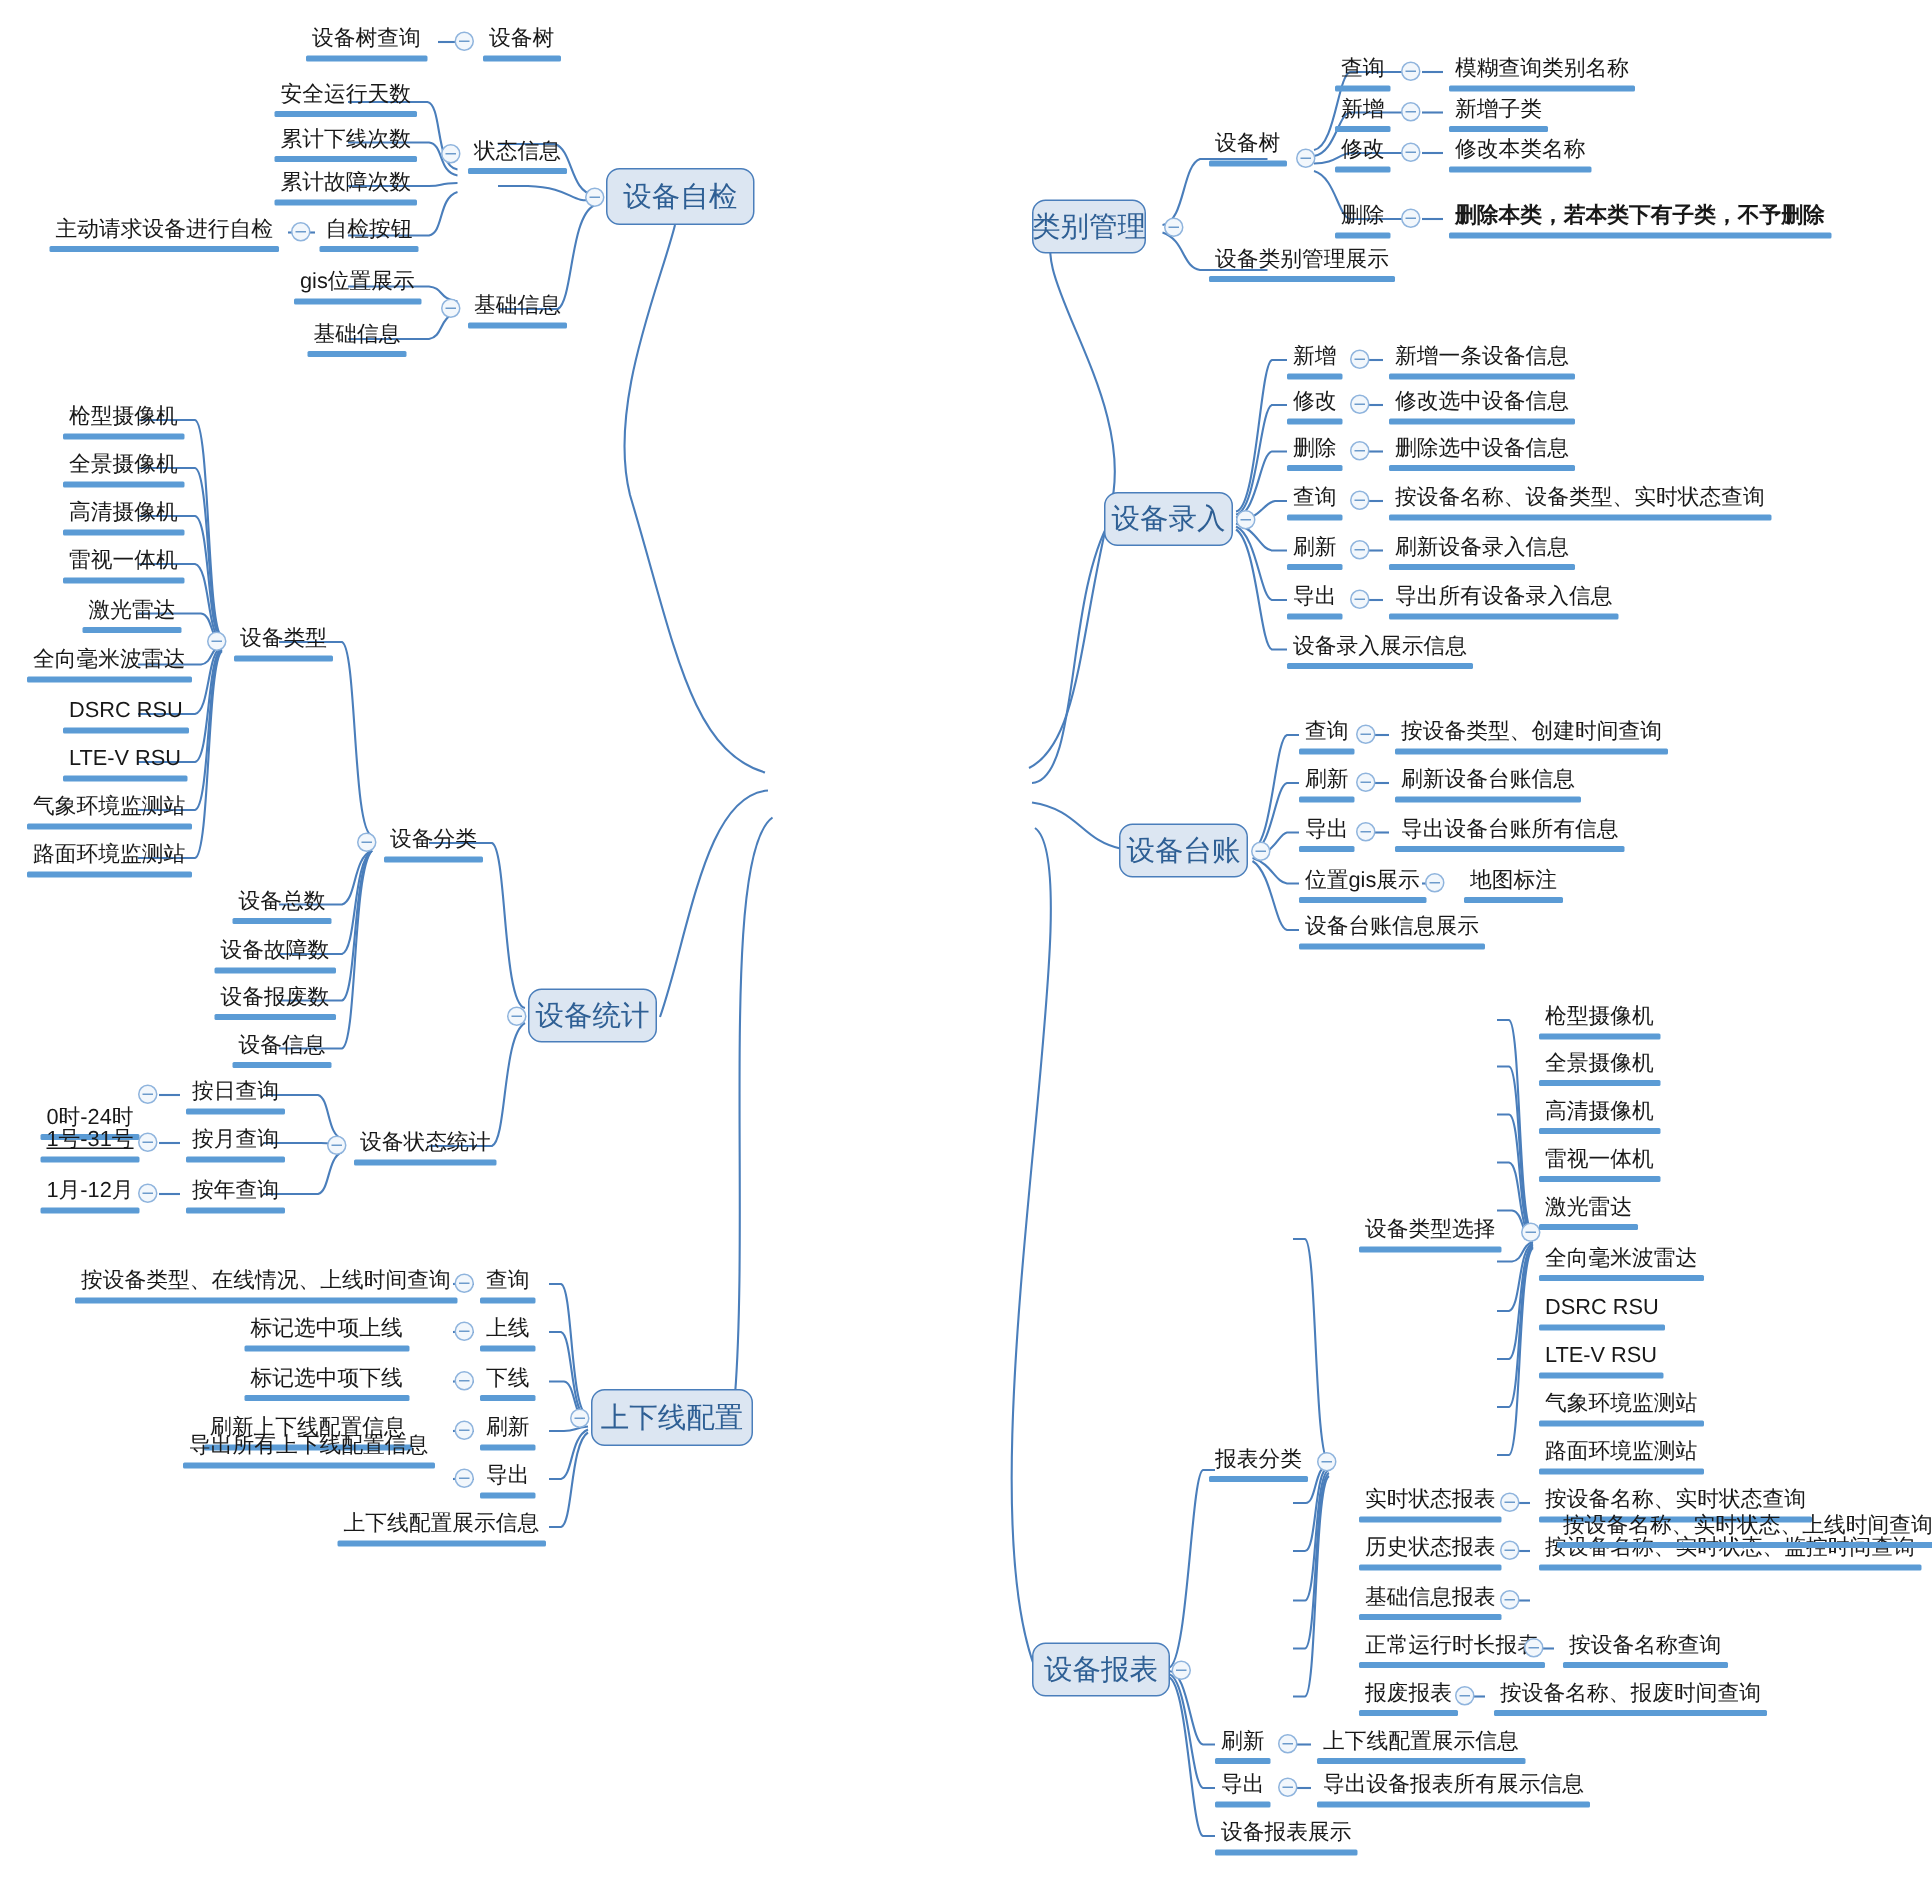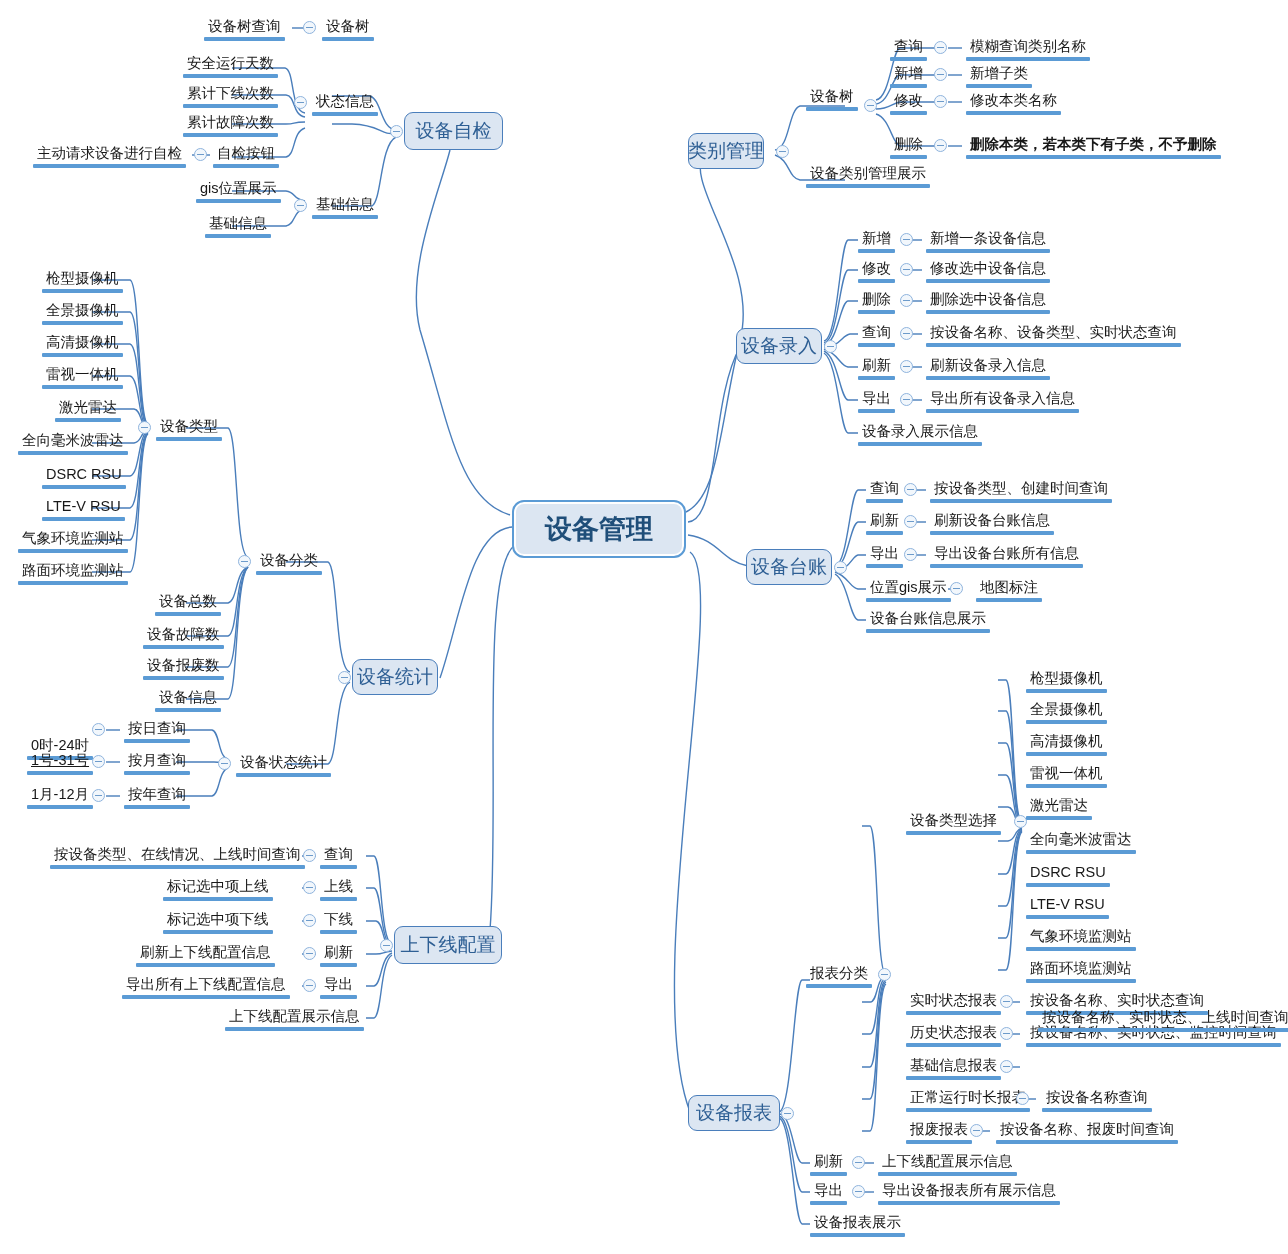--- a/index.html
+++ b/index.html
@@ -176,23 +176,20 @@
 
     <path d="M1006,1002 L1020,1002"></path>
       <path d="M1006,1034 L1020,1034"></path>
     <path d="M1006,1067 L1020,1067"></path>
       <path d="M1022,1099 L1036,1099"></path>
     <path d="M976,1131 L990,1131"></path>
     <path d="M860,1163 L874,1163"></path>
       <path d="M860,1192 L874,1192"></path>
   </svg>
 
-  <div class="box root" style="left:512px;top:500px;width:174px;height:58px;">
-    <span>设备管理</span>
-  </div>
 
   <div class="box" style="left:404px;top:112px;width:99px;height:38px;">
     <span>设备自检</span>
     </div>
   <div class="ci" style="left:390px;top:125px;"></div>
 
   <div class="box" style="left:688px;top:133px;width:76px;height:36px;">
     <span>类别管理</span>
     </div>
   <div class="ci" style="left:776px;top:145px;"></div>
@@ -578,21 +575,21 @@
   <div class="node" style="left:136px;top:944px;">
     <span class="txt">刷新上下线配置信息</span>
       <span class="bar"></span>
     </div>
 
   <div class="node" style="left:320px;top:976px;">
     <span class="txt">导出</span>
       <span class="bar"></span>
     </div>
   <div class="ci" style="left:303px;top:979px;"></div>
-  <div class="node" style="left:122px;top:976px;">
+  <div class="node" style="left:122px;top:956px;">
     <span class="txt">导出所有上下线配置信息</span>
       <span class="bar"></span>
     </div>
 
   <div class="node" style="left:225px;top:1008px;">
     <span class="txt">上下线配置展示信息</span>
       <span class="bar"></span>
     </div>
 
   <div class="node" style="left:806px;top:965px;">

